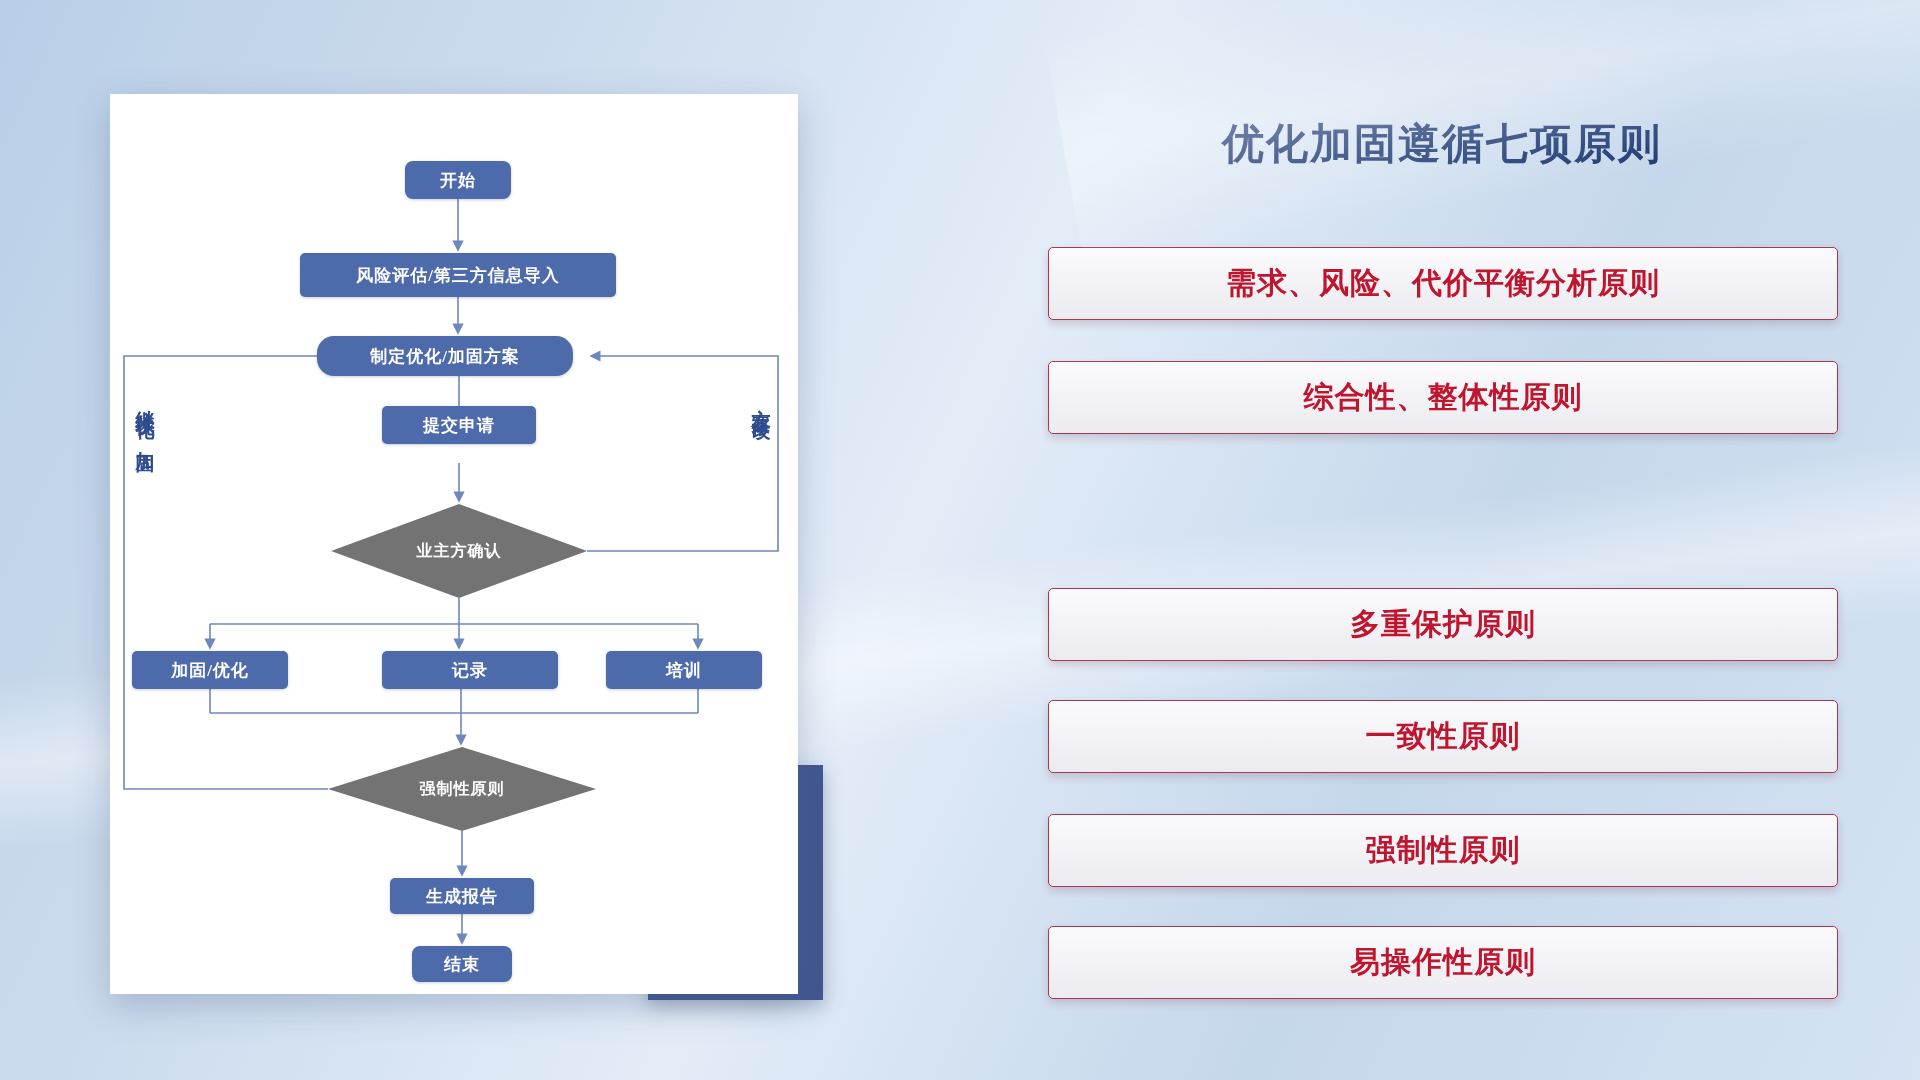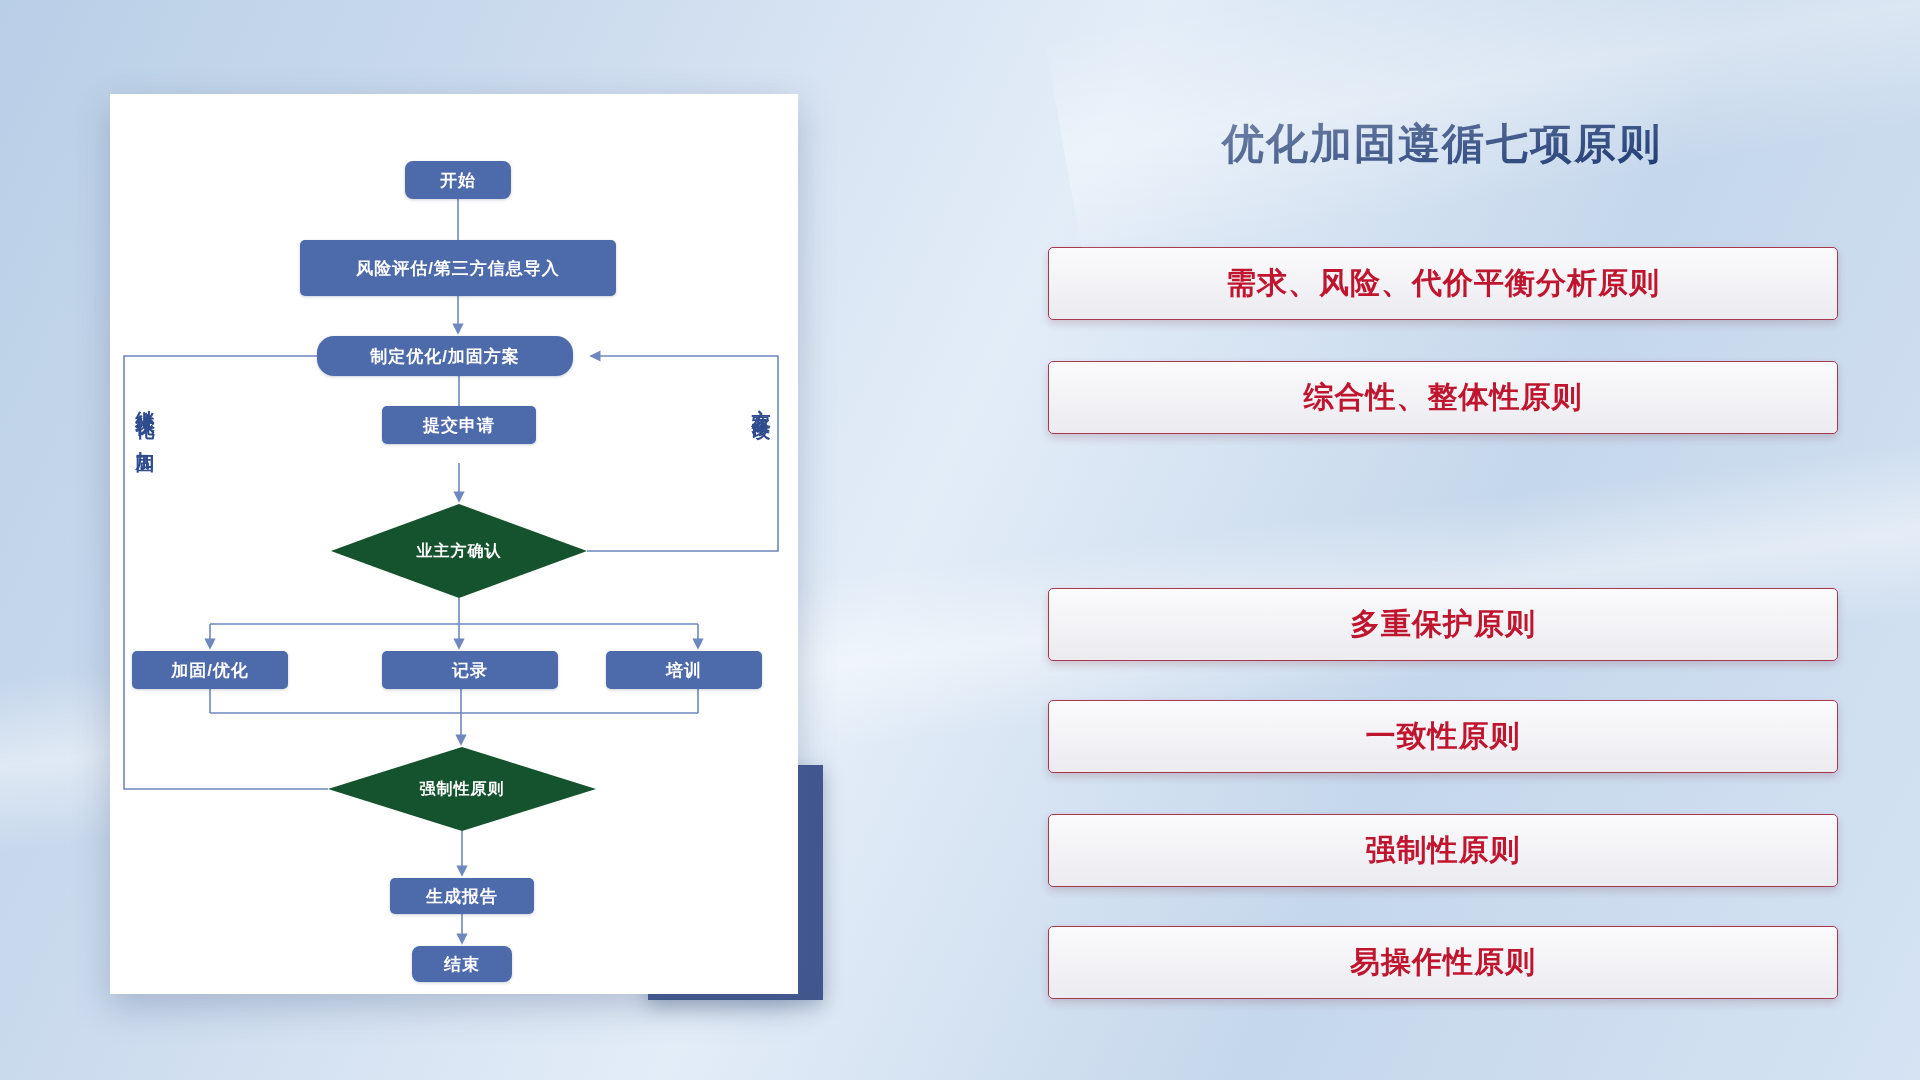--- a/index.html
+++ b/index.html
@@ -1,18 +1,18 @@
 <!DOCTYPE html>
 <html><head>
 <meta charset="utf-8">
 <style>
   html,body { margin:0; padding:0; background:#c9daec; }
   .stage {
     position:relative; width:1920px; height:1080px; overflow:hidden;
-    font-family:Liberation Sans, sans-serif;
+    font-family:Liberation Serif, serif;
     background:linear-gradient(115deg,#b9cfe7 0%, #cddcee 25%, #e3edf8 48%, #c5d7eb 72%, #d5e3f3 100%);
   }
   .stage::before {
     content:""; position:absolute; left:-10%; top:52%; width:120%; height:16%;
     background:linear-gradient(180deg, rgba(255,255,255,0) 0%, rgba(255,255,255,0.45) 50%, rgba(255,255,255,0) 100%);
     transform:rotate(-7deg); pointer-events:none;
   }
   .stage::after {
     content:""; position:absolute; left:55%; top:-6%; width:60%; height:22%;
     background:linear-gradient(180deg, rgba(255,255,255,0) 0%, rgba(255,255,255,0.35) 50%, rgba(255,255,255,0) 100%);
@@ -30,21 +30,21 @@
   .fc-lines { position:absolute; left:0; top:0; width:688px; height:900px; }
 
   .fc-node {
     position:absolute; background:#4d6aab; color:#ffffff;
     display:flex; align-items:center; justify-content:center;
     font-size:17px; font-weight:600; letter-spacing:1px; border-radius:5px;
     box-shadow:0 1px 3px rgba(40,60,100,0.25);
   }
   .fc-node.terminal { border-radius:8px; }
   .fc-diamond {
-    position:absolute; background:#14532d; color:#ffffff;
+    position:absolute; background:#737373; color:#ffffff;
     display:flex; align-items:center; justify-content:center;
     font-size:16px; font-weight:600; letter-spacing:1px;
     clip-path:polygon(50% 0%, 100% 50%, 50% 100%, 0% 50%);
   }
   .v-label {
     position:absolute; writing-mode:vertical-rl; text-orientation:upright;
     color:#2e4c8e; font-size:19px; font-weight:600; letter-spacing:4px; line-height:22px;
   }
 
   
@@ -92,21 +92,21 @@
         <path d="M351 595 V650" marker-end="url(#arrow)"></path>
         <path d="M352 737 V781" marker-end="url(#arrow)"></path>
         <path d="M352 820 V849" marker-end="url(#arrow)"></path>
         <path d="M477 457 H668 V262 H481" marker-end="url(#arrow)"></path>
         <path d="M218 695 H14 V262 H218" marker-end="url(#arrow)"></path>
       </g>
     </svg>
 
     <div class="fc-node terminal" style="left:295px; top:67px; width:106px; height:38px;">开始</div>
 
-    <div class="fc-node" style="left:190px; top:146px; width:316px; height:56px;">风险评估/第三方信息导入</div>
+    <div class="fc-node" style="left:190px; top:159px; width:316px; height:44px;">风险评估/第三方信息导入</div>
 
     <div class="fc-node" style="left:207px; top:242px; width:256px; height:40px;border-radius:17px;">制定优化/加固方案</div>
 
     <div class="fc-node" style="left:272px; top:312px; width:154px; height:38px;">提交申请</div>
 
     <div class="fc-diamond" style="left:221px; top:410px; width:256px; height:94px;">业主方确认</div>
 
     <div class="fc-node" style="left:22px; top:557px; width:156px; height:38px;">加固/优化</div>
 
     <div class="fc-node" style="left:272px; top:557px; width:176px; height:38px;">记录</div>

